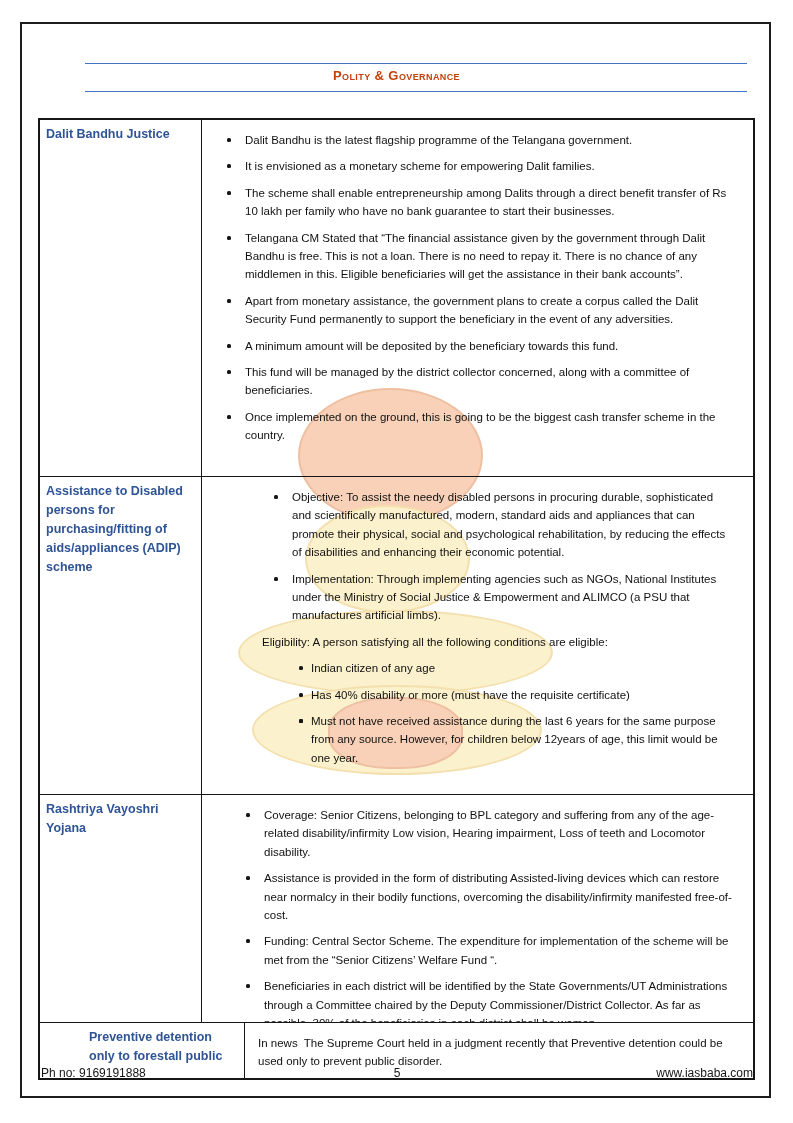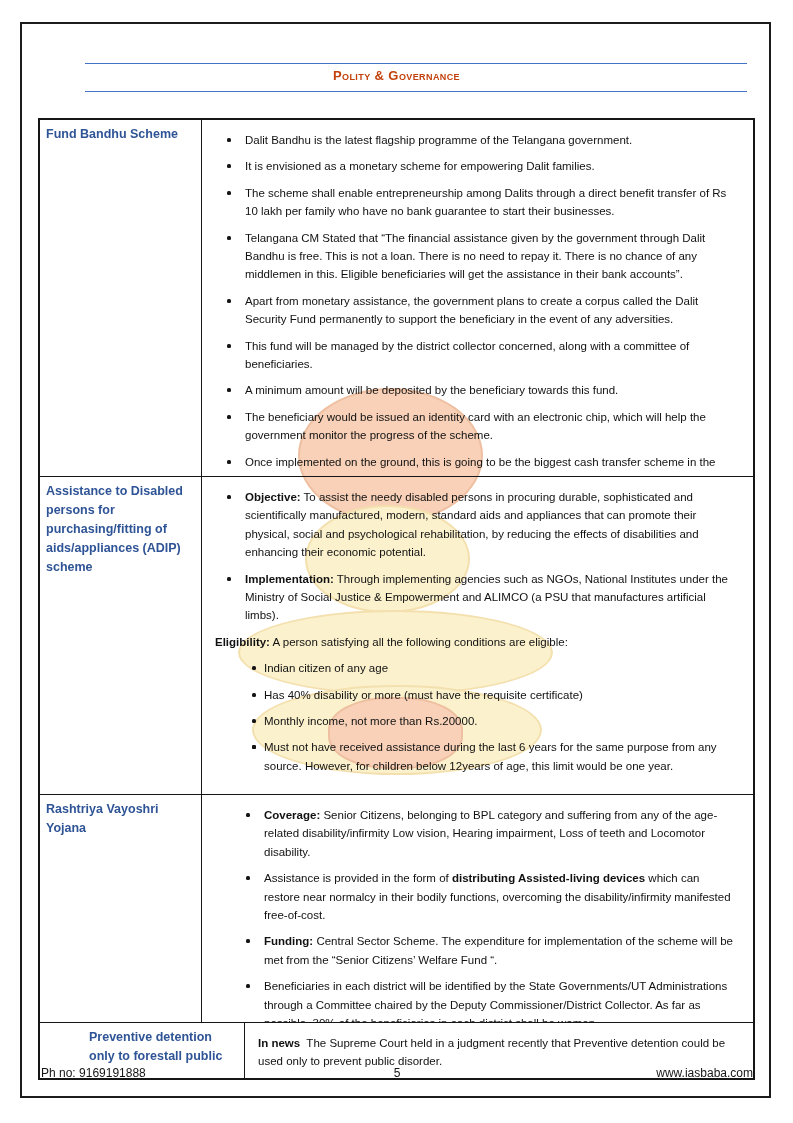--- a/index.html
+++ b/index.html
@@ -22,36 +22,36 @@
   .wm-face{left:305px;top:505px;width:165px;height:108px;background:#f8e59b;border:2px solid #e9c25f;}
   .wm-arms{left:238px;top:610px;width:315px;height:85px;background:#f8e59b;border:2px solid #e9c25f;}
   .wm-legs{left:252px;top:685px;width:290px;height:90px;background:#f8e59b;border:2px solid #e9c25f;}
   .wm-cloth{left:328px;top:697px;width:135px;height:72px;background:#f2a473;border:2px solid #de8044;border-radius:45%;}
   
   .notes-table{position:absolute;left:38px;top:118px;width:717px;
        border:2px solid #161616;box-sizing:border-box;z-index:1;background:transparent;}
   .trow{display:grid;grid-template-columns:162px 1fr;box-sizing:border-box;}
   .trow + .trow{border-top:1.5px solid #161616;}
   .trow:nth-child(1){height:356px;}
-  .trow:nth-child(2){height:318px;}
+  .trow:nth-child(2){height:318px;gap:47px;}
   .trow:nth-child(3){height:228px;gap:19px;}
   .trow:nth-child(4){height:56px;padding-left:43px;}
   .label-cell{border-right:1.5px solid #161616;padding:5px 8px 0 6px;box-sizing:border-box;
        color:#2F5496;font-weight:bold;font-size:12.5px;line-height:19px;overflow:hidden;}
   .content-cell{padding:3px 12px 2px 2px;box-sizing:border-box;font-size:11.5px;
        line-height:18.4px;overflow:hidden;}
   .item{position:relative;margin:8px;}
   .item .txt{white-space:pre-wrap;}
   .b1{padding-left:33px;}
   .b2{padding-left:52px;}
   .p{padding-left:3px;}
   .dot{position:absolute;width:4px;height:4px;background:#151515;border-radius:1.5px;top:7px;}
   .b1 > .dot{left:15px;}
   .b2 > .dot{left:40px;}
-  .bold{font-weight:bold;}
+  .bold{font-weight:normal;}
   
   .footer{position:absolute;left:41px;top:1066px;width:712px;display:flex;
        justify-content:space-between;align-items:baseline;font-size:12px;color:#151515;z-index:1;}
   .footer .center{position:absolute;left:0;right:0;text-align:center;}
   .footer .left,.footer .right{position:relative;z-index:1;background:transparent;}
 </style>
 </head>
 <body>
 
 <div class="page-border"></div>
@@ -63,42 +63,40 @@
   <div class="wm wm-legs"></div>
   <div class="wm wm-cloth"></div>
 </div>
 
 <div class="rule rule-top"></div>
 <div class="page-title">Polity &amp; Governance</div>
 <div class="rule rule-bottom"></div>
 
 <div class="notes-table">
     <div class="trow">
-      <div class="label-cell">Fund Bandhu Scheme</div>
+      <div class="label-cell">Dalit Bandhu Justice</div>
       <div class="content-cell">
         <div class="item b1"><span class="dot"></span><span class="txt"><span>Dalit Bandhu is the latest flagship programme of the Telangana government.</span></span></div>
         <div class="item b1"><span class="dot"></span><span class="txt"><span>It is envisioned as a monetary scheme for empowering Dalit families.</span></span></div>
         <div class="item b1"><span class="dot"></span><span class="txt"><span>The scheme shall enable entrepreneurship among Dalits through a direct benefit transfer of Rs 10 lakh per family who have no bank guarantee to start their businesses.</span></span></div>
         <div class="item b1"><span class="dot"></span><span class="txt"><span>Telangana CM Stated that “The financial assistance given by the government through Dalit Bandhu is free. This is not a loan. There is no need to repay it. There is no chance of any middlemen in this. Eligible beneficiaries will get the assistance in their bank accounts”.</span></span></div>
         <div class="item b1"><span class="dot"></span><span class="txt"><span>Apart from monetary assistance, the government plans to create a corpus called the Dalit Security Fund permanently to support the beneficiary in the event of any adversities.</span></span></div>
+        <div class="item b1"><span class="dot"></span><span class="txt"><span>A minimum amount will be deposited by the beneficiary towards this fund.</span></span></div>
         <div class="item b1"><span class="dot"></span><span class="txt"><span>This fund will be managed by the district collector concerned, along with a committee of beneficiaries.</span></span></div>
-        <div class="item b1"><span class="dot"></span><span class="txt"><span>A minimum amount will be deposited by the beneficiary towards this fund.</span></span></div>
-        <div class="item b1"><span class="dot"></span><span class="txt"><span>The beneficiary would be issued an identity card with an electronic chip, which will help the government monitor the progress of the scheme.</span></span></div>
         <div class="item b1"><span class="dot"></span><span class="txt"><span>Once implemented on the ground, this is going to be the biggest cash transfer scheme in the country.</span></span></div>
       </div>
     </div>
     <div class="trow">
       <div class="label-cell">Assistance to Disabled persons for purchasing/fitting of aids/appliances (ADIP) scheme</div>
       <div class="content-cell">
         <div class="item b1"><span class="dot"></span><span class="txt"><span class="bold">Objective:</span><span> To assist the needy disabled persons in procuring durable, sophisticated and scientifically manufactured, modern, standard aids and appliances that can promote their physical, social and psychological rehabilitation, by reducing the effects of disabilities and enhancing their economic potential.</span></span></div>
         <div class="item b1"><span class="dot"></span><span class="txt"><span class="bold">Implementation:</span><span> Through implementing agencies such as NGOs, National Institutes under the Ministry of Social Justice &amp; Empowerment and ALIMCO (a PSU that manufactures artificial limbs).</span></span></div>
         <div class="item p"><span class="txt"><span class="bold">Eligibility:</span><span> A person satisfying all the following conditions are eligible:</span></span></div>
         <div class="item b2"><span class="dot"></span><span class="txt"><span>Indian citizen of any age</span></span></div>
         <div class="item b2"><span class="dot"></span><span class="txt"><span>Has 40% disability or more (must have the requisite certificate)</span></span></div>
-        <div class="item b2"><span class="dot"></span><span class="txt"><span>Monthly income, not more than Rs.20000.</span></span></div>
         <div class="item b2"><span class="dot"></span></div>
         <div class="item b2"><span class="dot"></span><span class="txt"><span>Must not have received assistance during the last 6 years for the same purpose from any source. However, for children below 12years of age, this limit would be one year.</span></span></div>
       </div>
     </div>
     <div class="trow">
       <div class="label-cell">Rashtriya Vayoshri Yojana</div>
       <div class="content-cell">
         <div class="item b1"><span class="dot"></span><span class="txt"><span class="bold">Coverage:</span><span> Senior Citizens, belonging to BPL category and suffering from any of the age-related disability/infirmity Low vision, Hearing impairment, Loss of teeth and Locomotor disability.</span></span></div>
         <div class="item b1"><span class="dot"></span><span class="txt"><span>Assistance is provided in the form of </span><span class="bold">distributing Assisted-living devices</span><span> which can restore near normalcy in their bodily functions, overcoming the disability/infirmity manifested free-of-cost.</span></span></div>
         <div class="item b1"><span class="dot"></span><span class="txt"><span class="bold">Funding:</span><span> Central Sector Scheme. The expenditure for implementation of the scheme will be met from the “Senior Citizens’ Welfare Fund “.</span></span></div>

